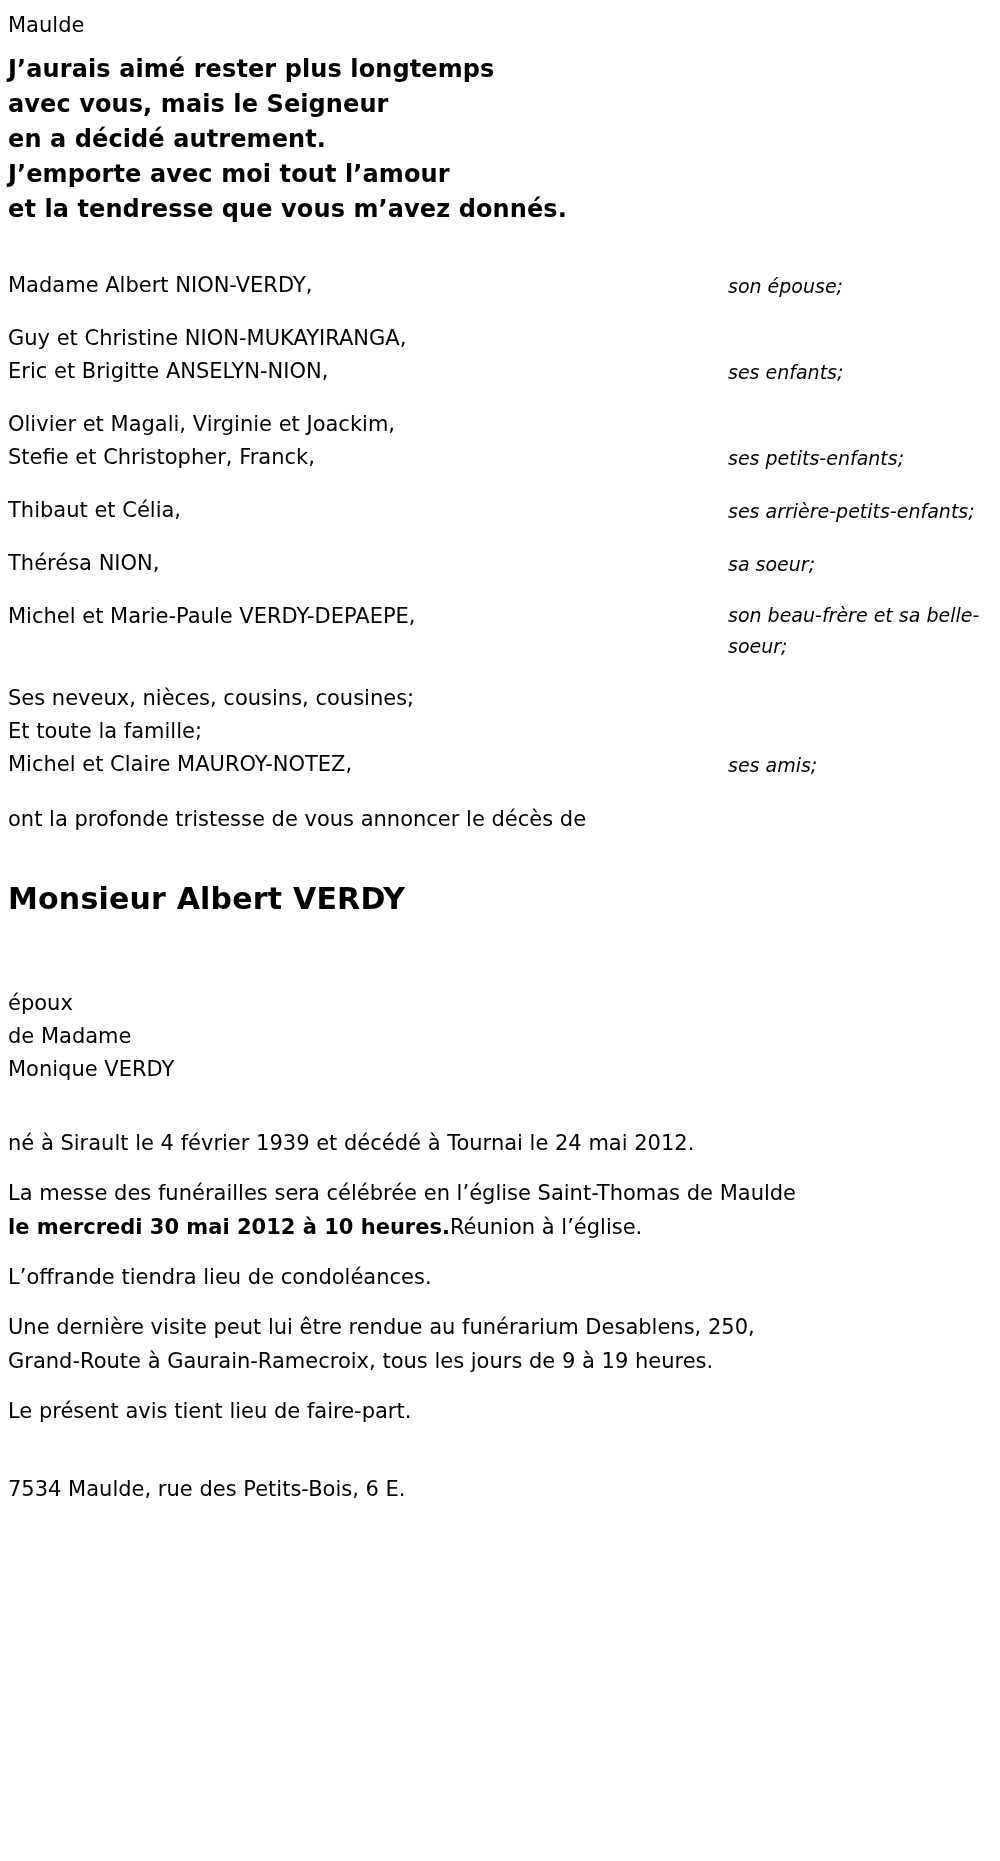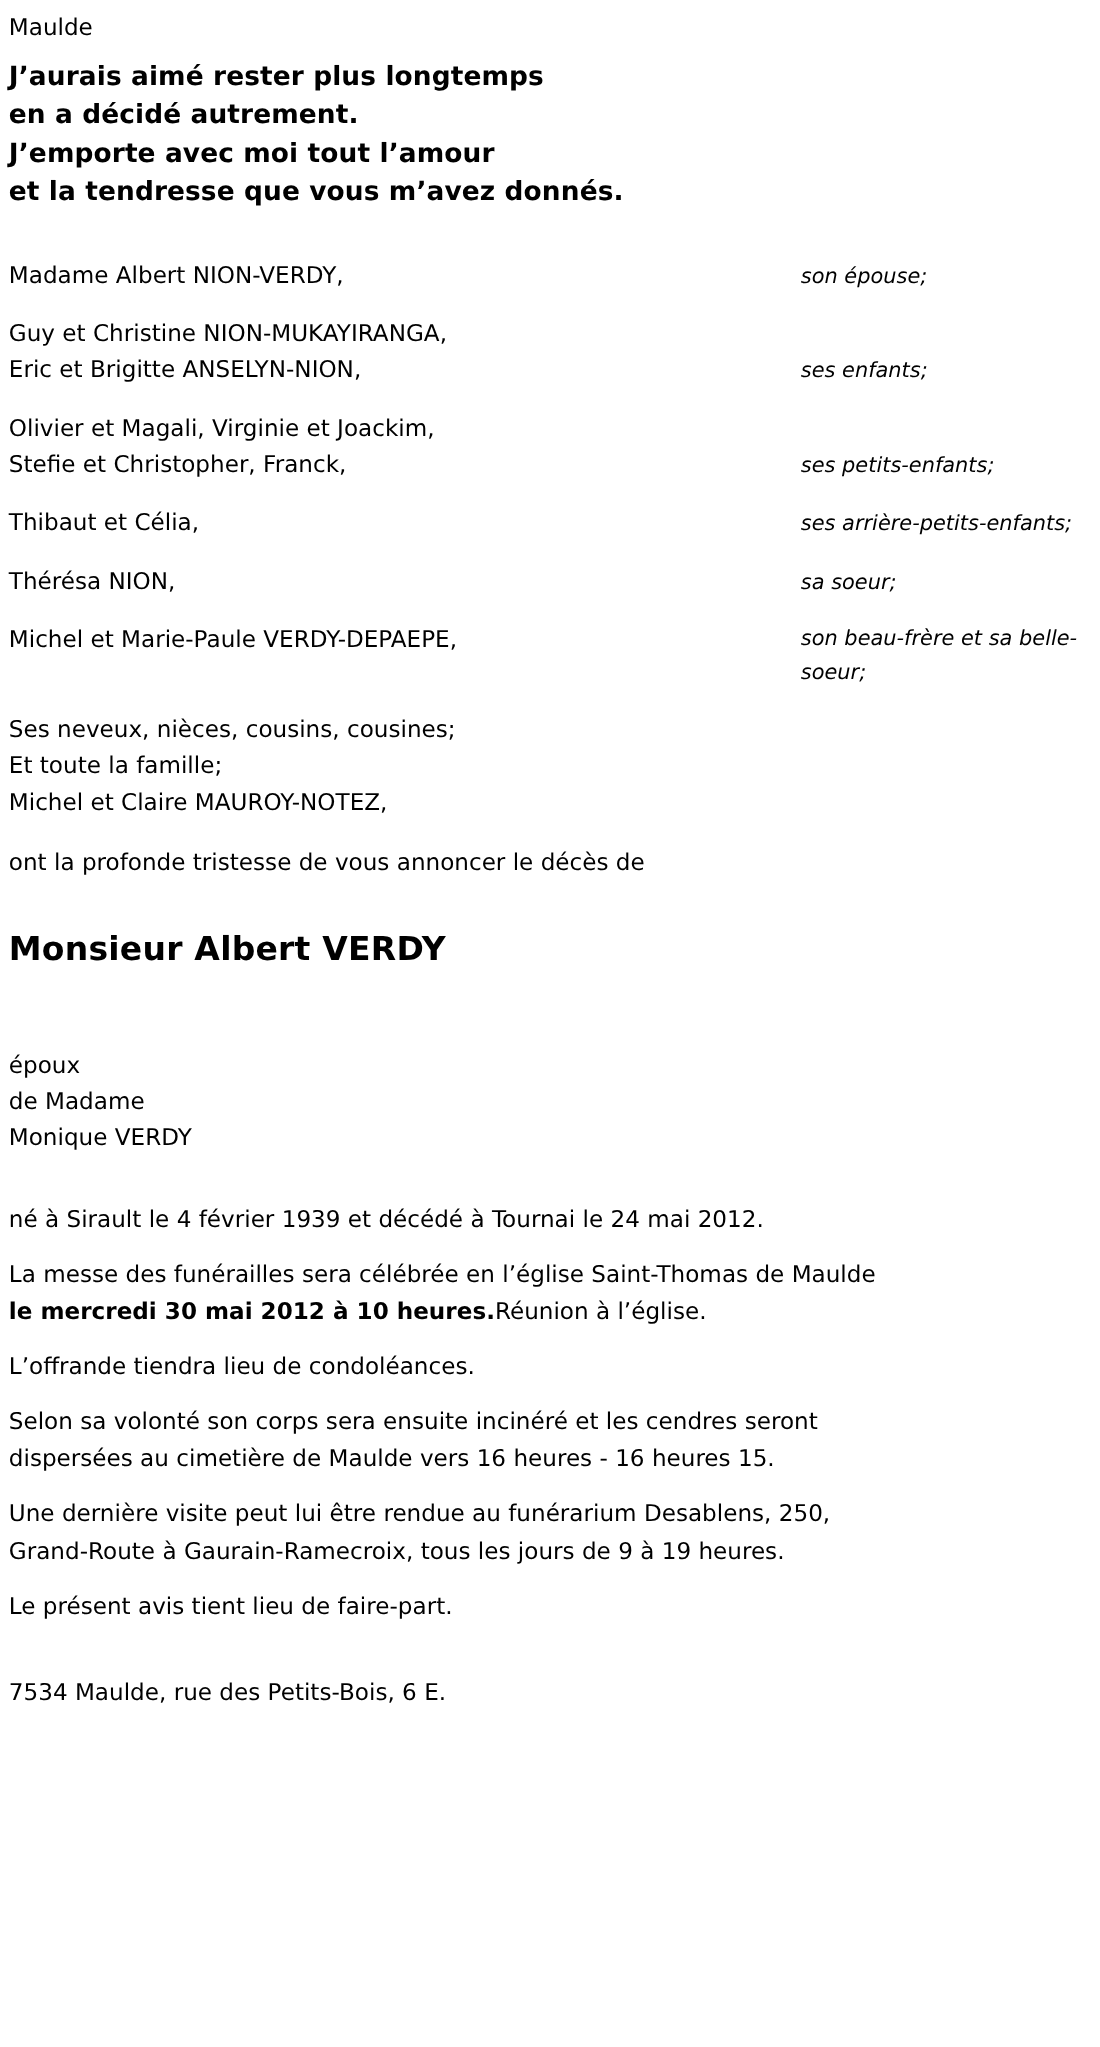--- a/index.html
+++ b/index.html
@@ -122,20 +122,21 @@
 </head>
 <body>
 
 <div class="page">
   <div class="inner">
 
     <div class="place-line">Maulde</div>
 
     <div class="quote">
       <div class="quote-line">J’aurais aimé rester plus longtemps</div>
+      <div class="quote-line">avec vous, mais le Seigneur</div>
       <div class="quote-line">en a décidé autrement.</div>
       <div class="quote-line">J’emporte avec moi tout l’amour</div>
       <div class="quote-line">et la tendresse que vous m’avez donnés.</div>
     </div>
 
     <div class="family-list">
 
       <div class="family-block">
         <div class="family-row">
           <div class="names">
@@ -192,20 +193,21 @@
         </div>
       </div>
 
       <div class="family-block">
         <div class="family-row">
           <div class="names">
             <div class="name-line">Ses neveux, nièces, cousins, cousines;</div>
             <div class="name-line">Et toute la famille;</div>
             <div class="name-line">Michel et Claire MAUROY-NOTEZ,</div>
           </div>
+          <div class="relation">ses amis;</div>
         </div>
       </div>
 
     </div>
 
     <div class="announce">ont la profonde tristesse de vous annoncer le décès de</div>
 
     <div class="deceased-name">Monsieur Albert VERDY</div>
 
     <div class="spouse-block">
@@ -214,21 +216,20 @@
       <div class="spouse-line">Monique VERDY</div>
     </div>
 
     <div class="details">
       <p class="detail-p">né à Sirault le 4 février 1939 et décédé à Tournai le 24 mai 2012.</p>
 
       <p class="detail-p"><span>La messe des funérailles sera célébrée en l’église Saint-Thomas de Maulde </span><b>le mercredi 30 mai 2012 à 10 heures.</b><span>Réunion à l’église.</span></p>
 
       <p class="detail-p">L’offrande tiendra lieu de condoléances.</p>
 
-      <p class="detail-p">Selon sa volonté son corps sera ensuite incinéré et les cendres seront dispersées au cimetière de Maulde vers 16 heures - 16 heures 15.</p>
 
       <p class="detail-p">Une dernière visite peut lui être rendue au funérarium Desablens, 250, Grand-Route à Gaurain-Ramecroix, tous les jours de 9 à 19 heures.</p>
 
       <p class="detail-p">Le présent avis tient lieu de faire-part.</p>
     </div>
 
     <div class="address">7534 Maulde, rue des Petits-Bois, 6 E.</div>
 
   </div>
 </div>

